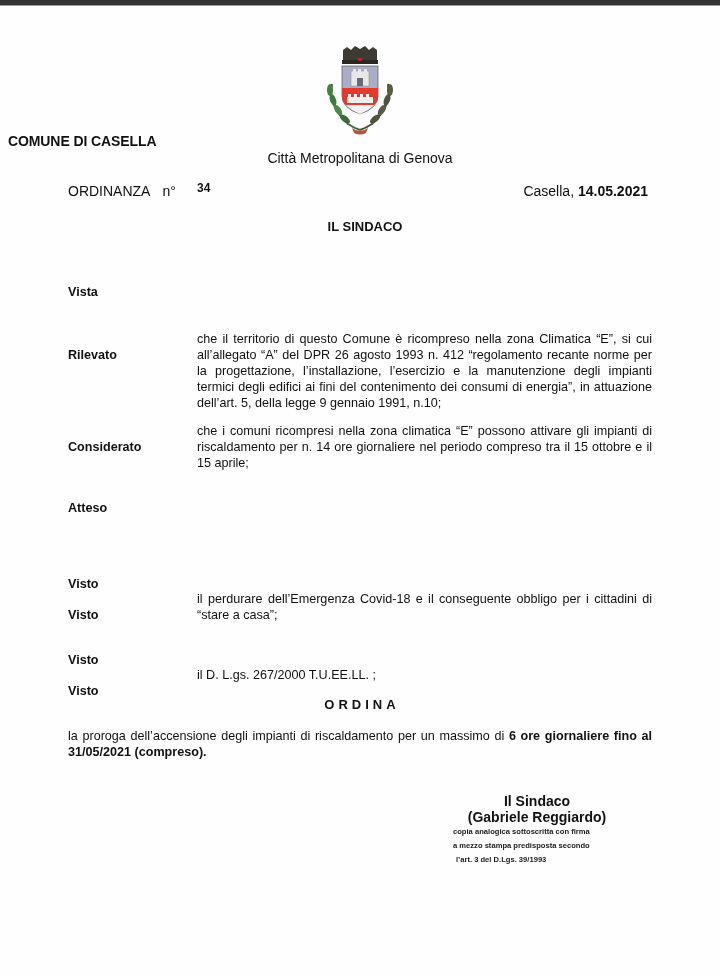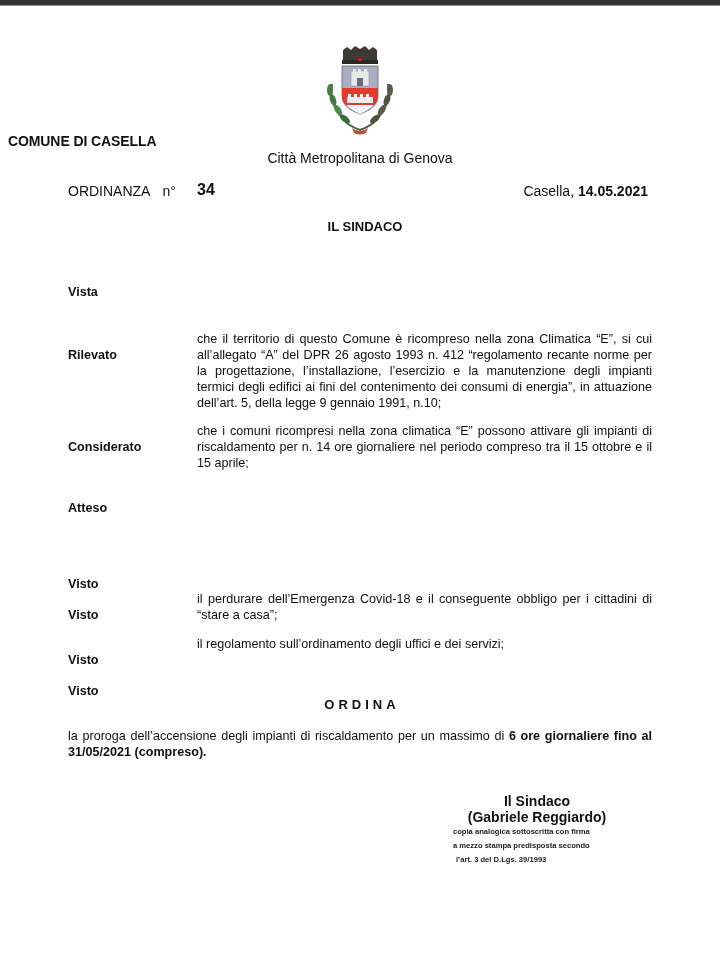--- a/index.html
+++ b/index.html
@@ -8,21 +8,21 @@
       background: #fefefe; color: #111;
       font-family: "Liberation Sans", sans-serif;
     }
     .topbar { position: absolute; left: 0; top: 0; width: 720px; height: 5px; background: #333; border-bottom: 1px solid #9a9a9a; }
     .abs { position: absolute; }
     .crest { position: absolute; left: 318px; top: 44px; width: 84px; height: 92px; }
     .comune { left: 8px; width: 617px; top: 133px; text-align: left; font-weight: bold; font-size: 14px; letter-spacing: -0.1px; }
     .citta { left: 0; width: 720px; top: 150px; text-align: center; font-size: 14px; }
     .ord-label { left: 68px; top: 183px; font-size: 14px; }
     .ord-label .n { margin-left: 12px; }
-    .ord-num { left: 197px; top: 181px; font-size: 16px; font-weight: bold; }
+    .ord-num { left: 197px; top: 181px; font-size: 12px; font-weight: bold; }
     .place-date { right: 72px; top: 183px; font-size: 14px; }
     .place-date b { font-weight: bold; }
     .sindaco-h { left: 0; width: 730px; top: 219px; text-align: center; font-weight: bold; font-size: 13px; }
     .row { position: absolute; left: 68px; width: 584px; font-size: 12.6px; line-height: 16px; }
     .row .lbl { position: absolute; left: 0; top: 16px; font-weight: bold; width: 120px; }
     .row .txt { margin-left: 129px; text-align: justify; }
     .row .txt.left { text-align: left; }
     .ordina { left: 0; width: 724px; top: 697px; text-align: center; font-weight: bold; font-size: 13px; letter-spacing: 4px; }
     .dispositivo { left: 68px; width: 584px; top: 728px; font-size: 12.6px; line-height: 16px; text-align: justify; text-align-last: left; }
     .dispositivo b { font-weight: bold; }
@@ -104,24 +104,24 @@
 </div>
 <div class="row" style="top:560px">
   <div class="lbl">Visto</div>
 </div>
 <div class="row" style="top:591px">
   <div class="lbl">Visto</div>
   <div class="txt">il perdurare dell’Emergenza Covid-18 e il conseguente obbligo per i cittadini di “stare a casa”;</div>
 </div>
 <div class="row" style="top:636px">
   <div class="lbl">Visto</div>
-  <div class="txt left">il regolamento sull’ordinamento degli uffici e dei servizi;</div>
 </div>
 <div class="row" style="top:667px">
   <div class="lbl">Visto</div>
+  <div class="txt left">il D. L.gs. 267/2000 T.U.EE.LL. ;</div>
 </div>
 
 <div class="abs ordina">ORDINA</div>
 <div class="abs dispositivo"><span>la proroga dell’accensione degli impianti di riscaldamento  per un massimo di </span><b>6 ore giornaliere fino al 31/05/2021 (compreso).</b></div>
 
 <div class="abs sig1">Il Sindaco</div>
 <div class="abs sig2">(Gabriele Reggiardo)</div>
 <div class="abs note note1">copia analogica sottoscritta con firma</div>
 <div class="abs note note2">a mezzo stampa predisposta secondo</div>
 <div class="abs note note3">l’art. 3 del D.Lgs. 39/1993</div>

